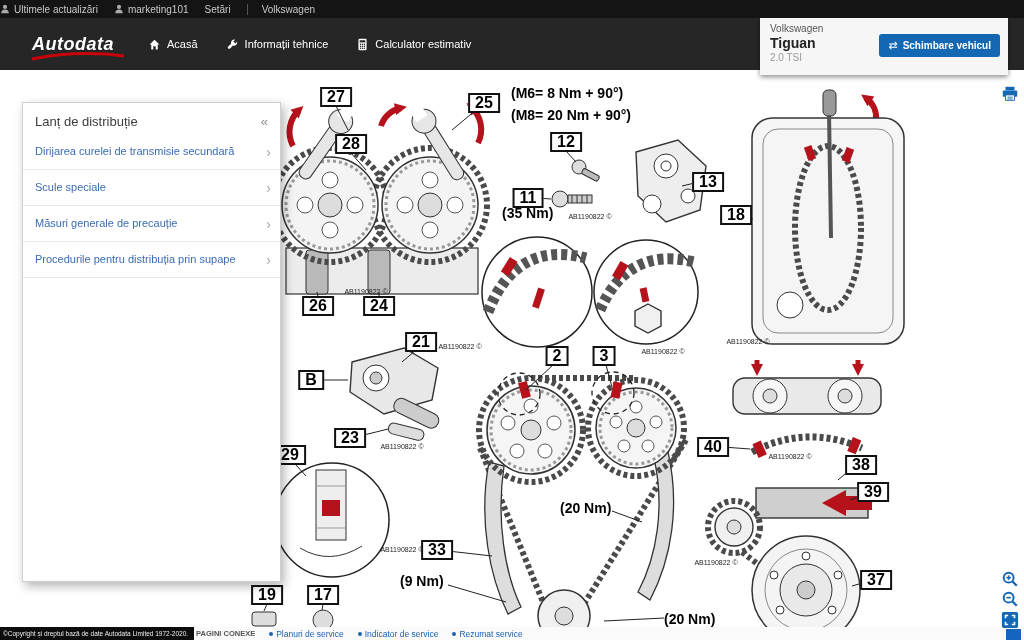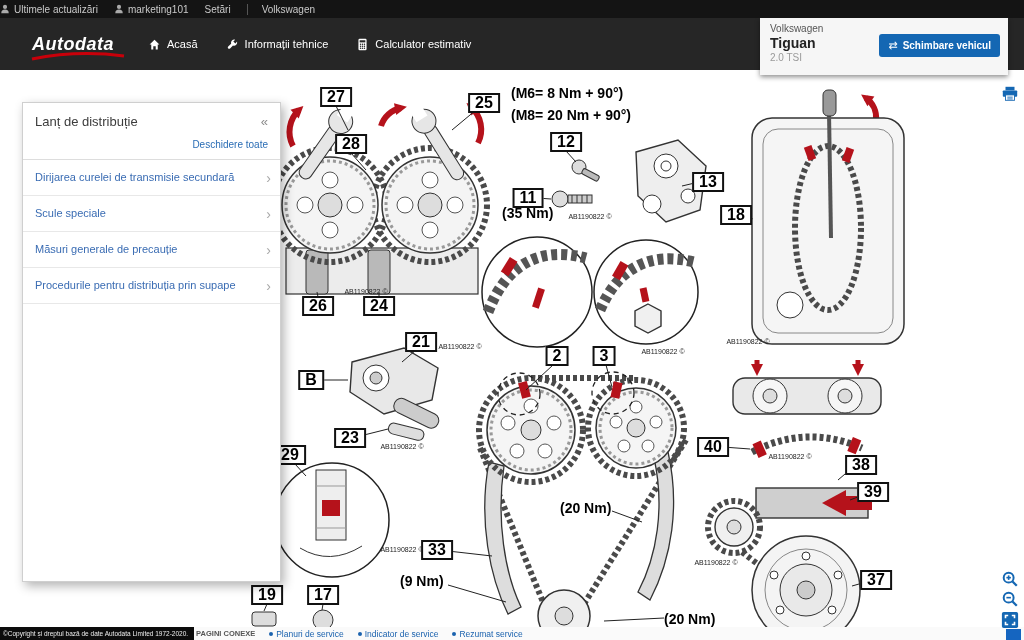--- a/index.html
+++ b/index.html
@@ -395,23 +395,20 @@
 <div class="wm" style="left:402px;top:446px">AB1190822 ©</div>
 <div class="wm" style="left:402px;top:549px">AB1190822 ©</div>
 <div class="wm" style="left:790px;top:456px">AB1190822 ©</div>
 <div class="wm" style="left:716px;top:562px">AB1190822 ©</div>
 
 <div class="sidebar">
   <div class="sb-head">
     <span class="sb-title">Lanț de distribuție</span>
     <span class="sb-collapse">«</span>
   </div>
-  <div class="sb-openall">
-    <span>Deschidere toate</span>
-  </div>
   <div class="sb-item">
     <span>Dirijarea curelei de transmisie secundară</span>
     <span class="chev">›</span>
   </div>
   <div class="sb-item">
     <span>Scule speciale</span>
     <span class="chev">›</span>
   </div>
   <div class="sb-item">
     <span>Măsuri generale de precauție</span>

